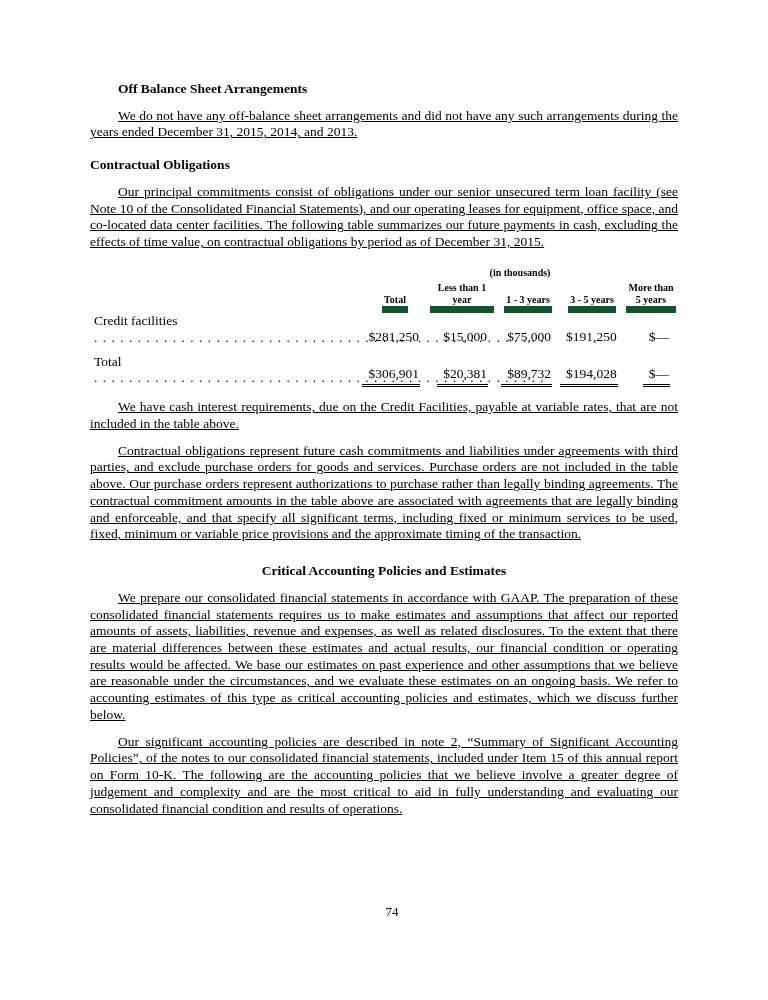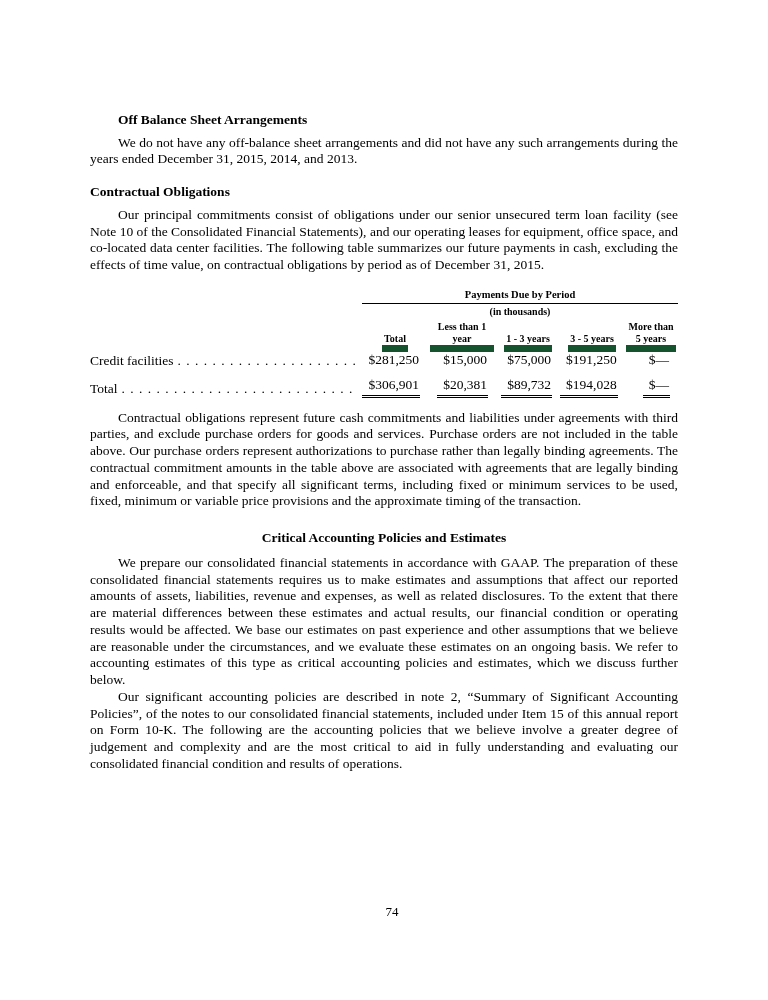--- a/index.html
+++ b/index.html
@@ -12,26 +12,27 @@
     width: 768px;
     height: 1000px;
     background: #ffffff;
     color: #000000;
     font-family: "Liberation Serif", serif;
     font-size: 13.5px;
     line-height: 1.24;
     overflow: hidden;
   }
   .content {
-    padding: 112px 90px 0 90px;
+    padding: 81px 90px 0 90px;
   }
   .para {
-    margin: 0 0;
+    margin: 10px 0;
     text-align: justify;
     text-indent: 28px;
+    text-decoration: underline;
   }
   .sub-heading {
     font-size: 13.5px;
     font-weight: bold;
     margin: 16px 0 6px 0;
   }
   .sub-heading.indent {
     margin-top: 0;
     text-indent: 28px;
   }
@@ -79,20 +80,21 @@
     border-bottom: 7px solid #14532d;
     padding: 0 2px 1px 2px;
   }
   .fin-table .lbl {
     font-size: 13.5px;
   }
   .row-label {
     display: flex;
     align-items: baseline;
     white-space: nowrap;
+    flex-direction: column;
   }
   .row-label .dots {
     flex: 1;
     overflow: hidden;
     white-space: nowrap;
     margin: 0 4px;
   }
   .row-label .dots::after {
     content: " . . . . . . . . . . . . . . . . . . . . . . . . . . . . . . . . . . . . . . . . . . . . . . . . . . . .";
     letter-spacing: 1px;
@@ -140,24 +142,20 @@
     <table class="fin-table">
       <colgroup>
         <col style="width:272px">
         <col style="width:66px">
         <col style="width:68px">
         <col style="width:64px">
         <col style="width:64px">
         <col style="width:54px">
       </colgroup>
       <thead>
-        <tr>
-          <td></td>
-          <th colspan="5" class="grp-hdr">Payments Due by Period</th>
-        </tr>
         <tr>
           <td></td>
           <th colspan="5" class="units">(in thousands)</th>
         </tr>
         <tr class="col-hdrs">
           <td></td>
           <th><span>Total</span></th>
           <th><span>Less than 1 year</span></th>
           <th><span>1 - 3 years</span></th>
           <th><span>3 - 5 years</span></th>
@@ -190,20 +188,21 @@
           </td>
           <td class="amt"><span>$306,901</span></td>
           <td class="amt"><span>$20,381</span></td>
           <td class="amt"><span>$89,732</span></td>
           <td class="amt"><span>$194,028</span></td>
           <td class="amt"><span>$—</span></td>
         </tr>
       </tbody>
     </table>
 
+    <p class="para">We have cash interest requirements, due on the Credit Facilities, payable at variable rates, that are not included in the table above.</p>
     <p class="para">Contractual obligations represent future cash commitments and liabilities under agreements with third parties, and exclude purchase orders for goods and services. Purchase orders are not included in the table above. Our purchase orders represent authorizations to purchase rather than legally binding agreements. The contractual commitment amounts in the table above are associated with agreements that are legally binding and enforceable, and that specify all significant terms, including fixed or minimum services to be used, fixed, minimum or variable price provisions and the approximate timing of the transaction.</p>
 
     <div class="center-heading">Critical Accounting Policies and Estimates</div>
     <p class="para">We prepare our consolidated financial statements in accordance with GAAP. The preparation of these consolidated financial statements requires us to make estimates and assumptions that affect our reported amounts of assets, liabilities, revenue and expenses, as well as related disclosures. To the extent that there are material differences between these estimates and actual results, our financial condition or operating results would be affected. We base our estimates on past experience and other assumptions that we believe are reasonable under the circumstances, and we evaluate these estimates on an ongoing basis. We refer to accounting estimates of this type as critical accounting policies and estimates, which we discuss further below.</p>
     <p class="para">Our significant accounting policies are described in note 2, “Summary of Significant Accounting Policies”, of the notes to our consolidated financial statements, included under Item 15 of this annual report on Form 10-K. The following are the accounting policies that we believe involve a greater degree of judgement and complexity and are the most critical to aid in fully understanding and evaluating our consolidated financial condition and results of operations.</p>
 
   </div>
 
   <div class="page-number">74</div>
 </div>

